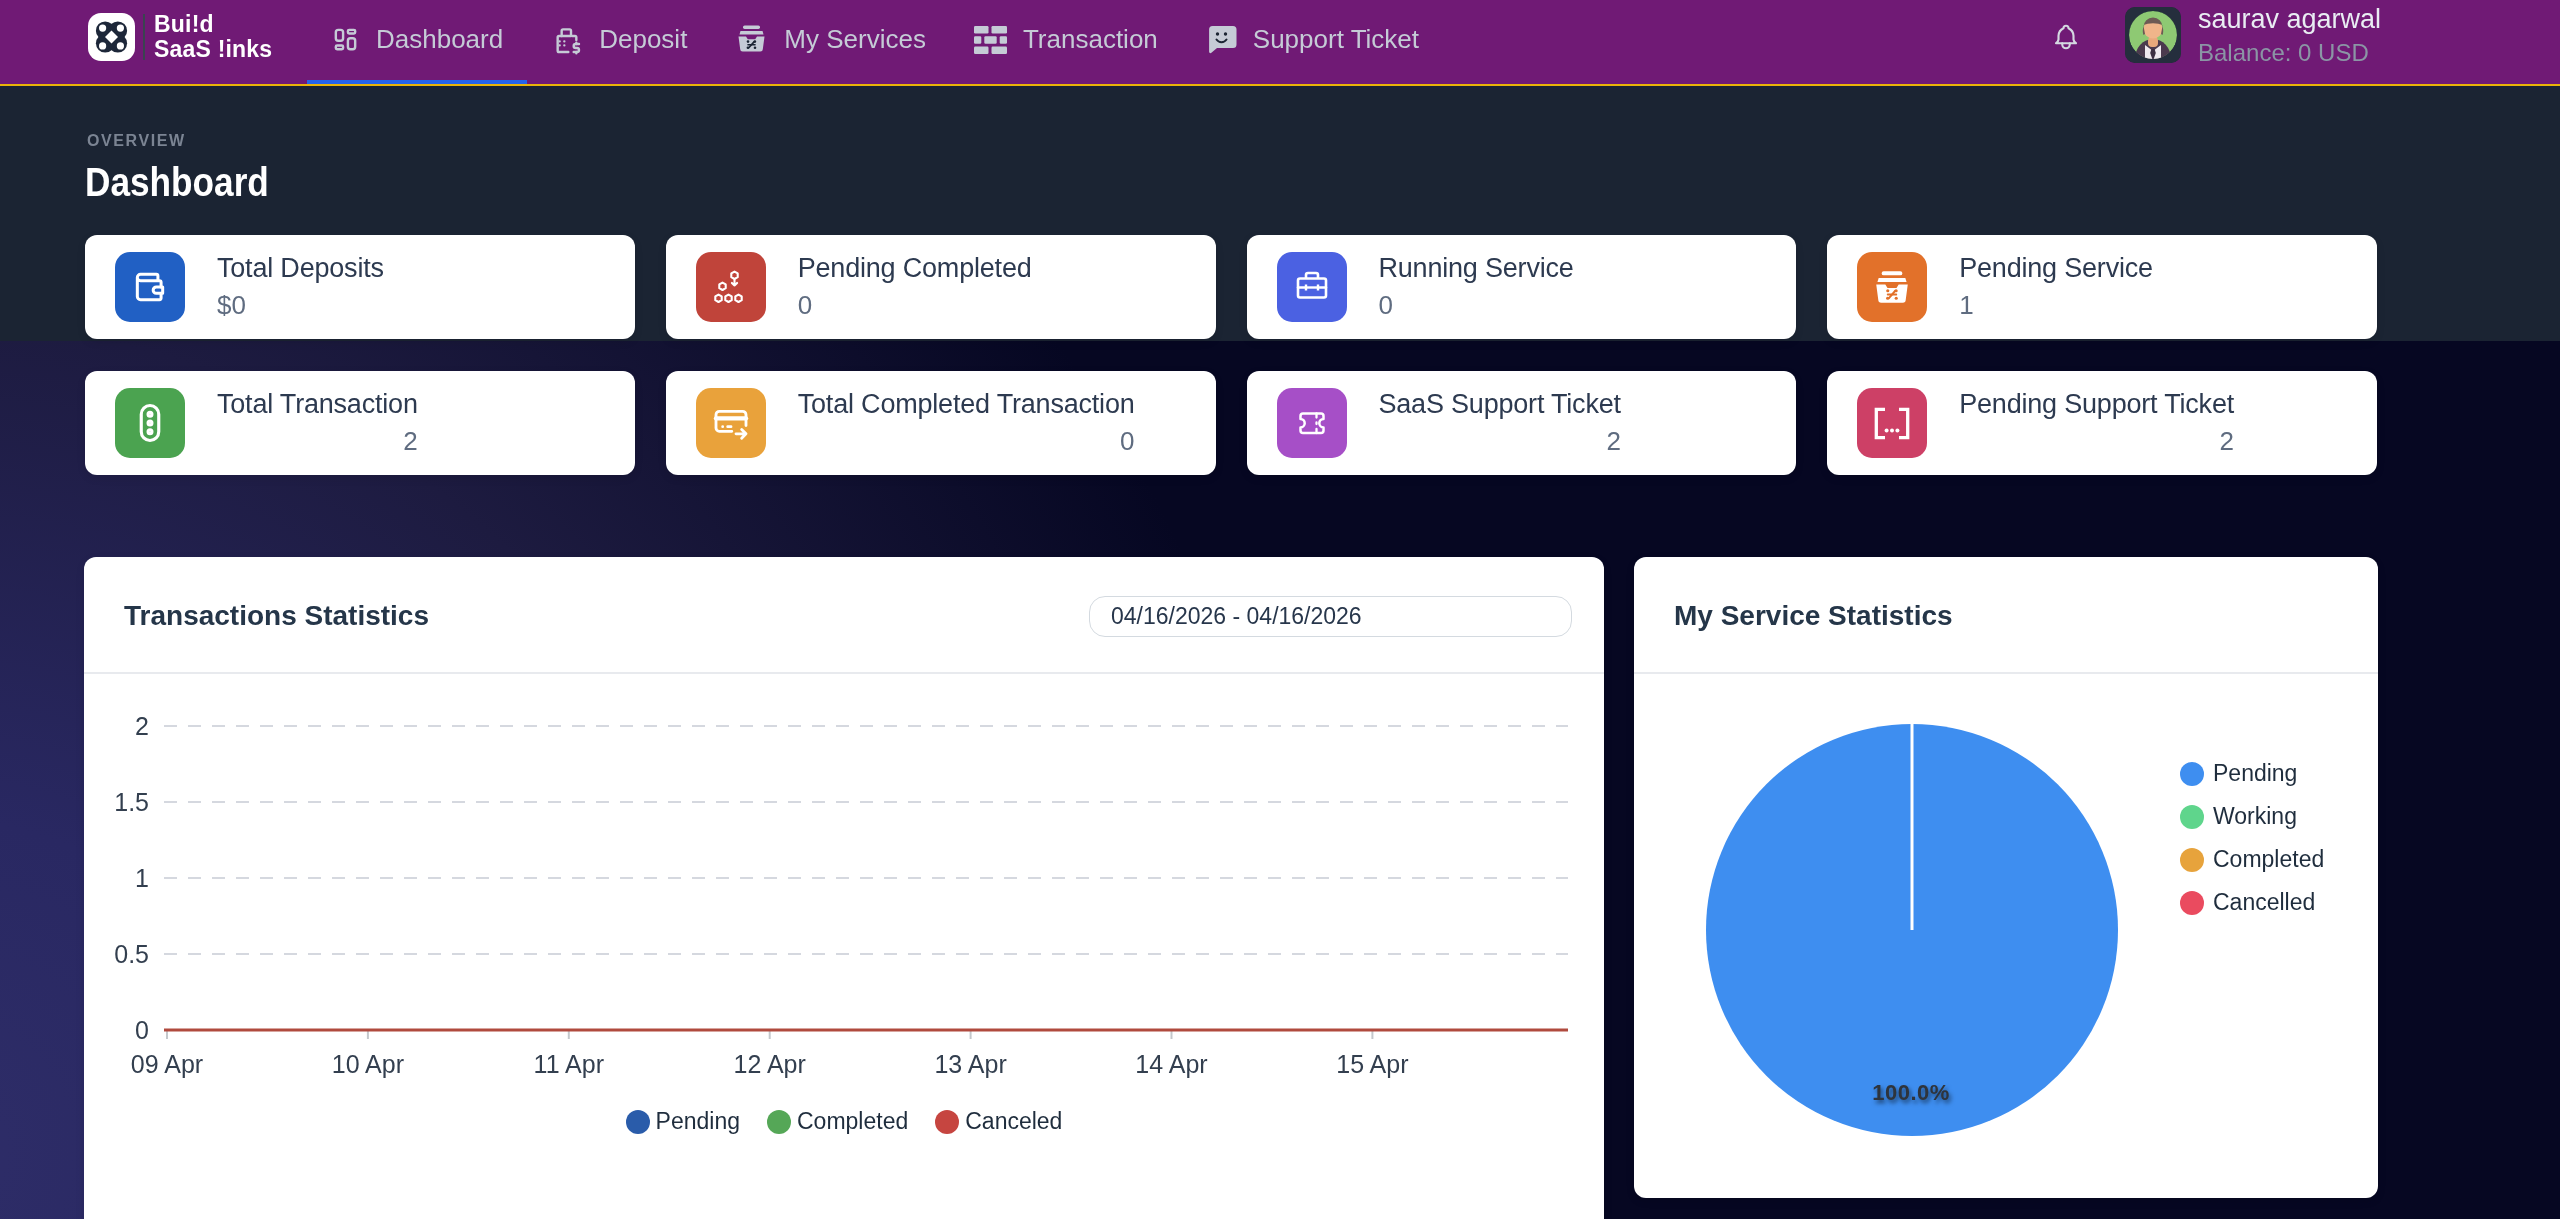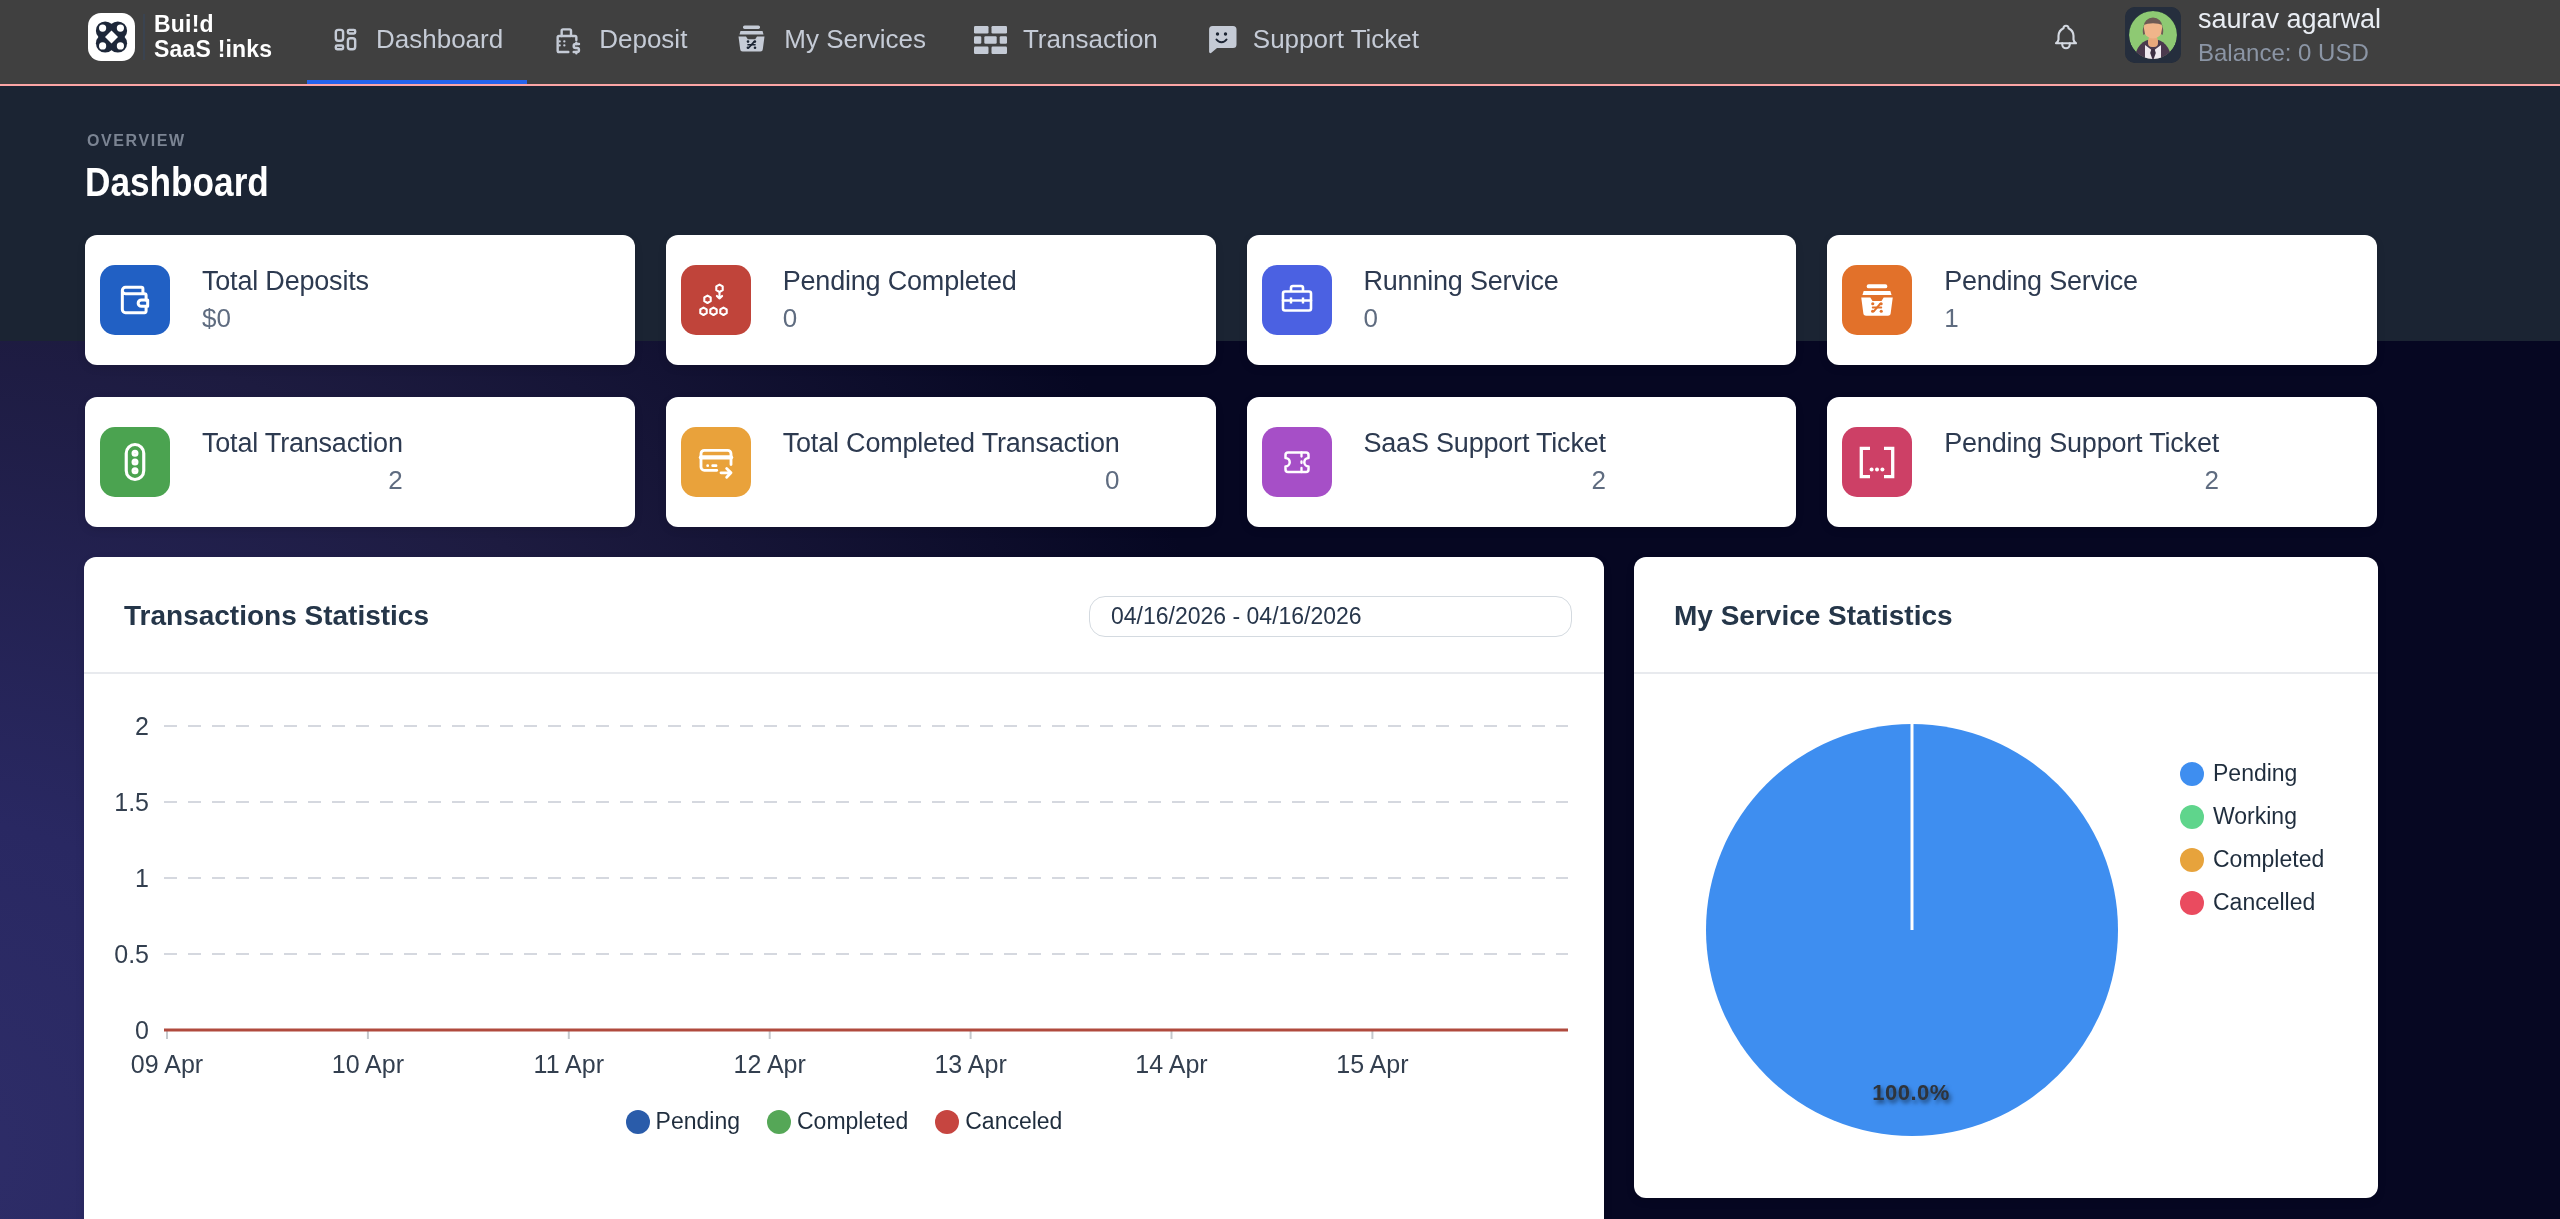--- a/index.html
+++ b/index.html
@@ -11,42 +11,42 @@
 }
 .bg-glow {
   position:absolute; inset:0;
   background:radial-gradient(1500px circle at -60px 1150px, #2e2d68 0%, #292862 22%, #1d1b40 55%, #060722 92%);
 }
 .topband {
   position:absolute; left:0; top:0; width:2560px; height:341px;
   background:#1b2433;
 }
 
-.nav { position:absolute; left:0; top:0; width:2560px; height:86px; background:#404040; border-bottom:2px solid #fca5a5; z-index:5; }
+.nav { position:absolute; left:0; top:0; width:2560px; height:86px; background:#701a75; border-bottom:2px solid #eab308; z-index:5; }
 .logo { position:absolute; left:88px; top:12px; display:flex; align-items:center; }
 .logo-badge { width:47px; height:48px; }
 .logo-sep { width:2px; height:46px; background:#3a4350; margin-left:8px; margin-right:9px; }
 .logo-text { color:#fff; font-size:23px; font-weight:700; line-height:25px; letter-spacing:0.2px; }
 .navitems { position:absolute; left:307px; top:0; height:79px; display:flex; }
 .navitem { display:flex; align-items:center; color:#c5cbd6; font-size:26px; padding:0 24px; position:relative; }
 .navitem svg { margin-right:16px; display:block; }
 .navitem.active::after { content:""; position:absolute; left:0; right:0; bottom:-5px; height:4px; background:#2563eb; }
 .nav-right { position:absolute; left:2051px; top:0; height:70px; display:flex; align-items:center; }
 .bell { margin-right:44px; margin-top:4px; }
 .avatar { width:56px; height:56px; border-radius:10px; overflow:hidden; margin-right:17px; background:#222b3a; }
 .uinfo .uname { color:#e9edf3; font-size:27px; }
 .uinfo .ubal { color:#8b95a5; font-size:24px; margin-top:4px; }
 
 .overview { position:absolute; left:87px; top:132px; color:#7b8493; font-size:16px; font-weight:700; letter-spacing:1.6px; z-index:3; }
 .pagetitle { position:absolute; left:85px; top:160px; color:#fff; font-size:40px; font-weight:700; z-index:3; transform:scaleX(0.88); transform-origin:0 50%; }
 
 .cards { position:absolute; left:85px; top:235px; width:2292px; z-index:3; }
 .cardrow { display:flex; gap:31px; margin-bottom:32px; }
 .cardrow + .cardrow { margin-top:0;text-align:right; }
-.card { width:550px; height:130px; background:#fff; border-radius:12px; display:flex; align-items:center; padding-left:15px; box-shadow:0 3px 8px rgba(0,0,0,0.10); }
+.card { width:550px; height:104px; background:#fff; border-radius:12px; display:flex; align-items:center; padding-left:30px; box-shadow:0 3px 8px rgba(0,0,0,0.10); }
 .tile { width:70px; height:70px; border-radius:15px; display:flex; align-items:center; justify-content:center; flex:0 0 70px; }
 .cinfo { margin-left:32px; }
 .ctitle { color:#2d3a50; font-size:27px; font-weight:400; letter-spacing:-0.2px; }
 .cval { color:#5f6c80; font-size:26px; margin-top:6px; }
 
 .chartrow { position:absolute; left:84px; top:557px; z-index:3; display:flex; gap:30px; }
 .chart-card { background:#fff; border-radius:12px; box-shadow:0 3px 8px rgba(0,0,0,0.10); }
 .cc-left { width:1520px; height:770px; position:relative;text-decoration:underline; }
 .cc-right { width:744px; height:641px; position:relative; }
 .cc-title { position:absolute; left:40px; top:43px; font-size:28px; font-weight:700; color:#253649; }

